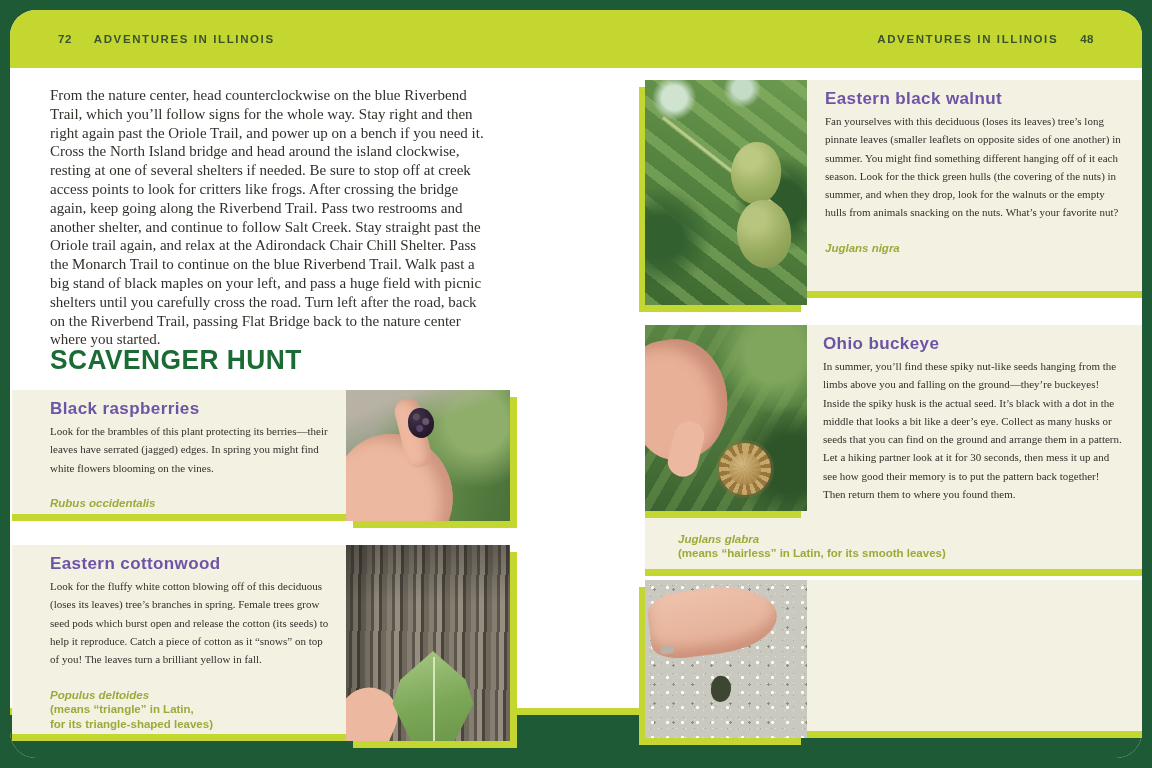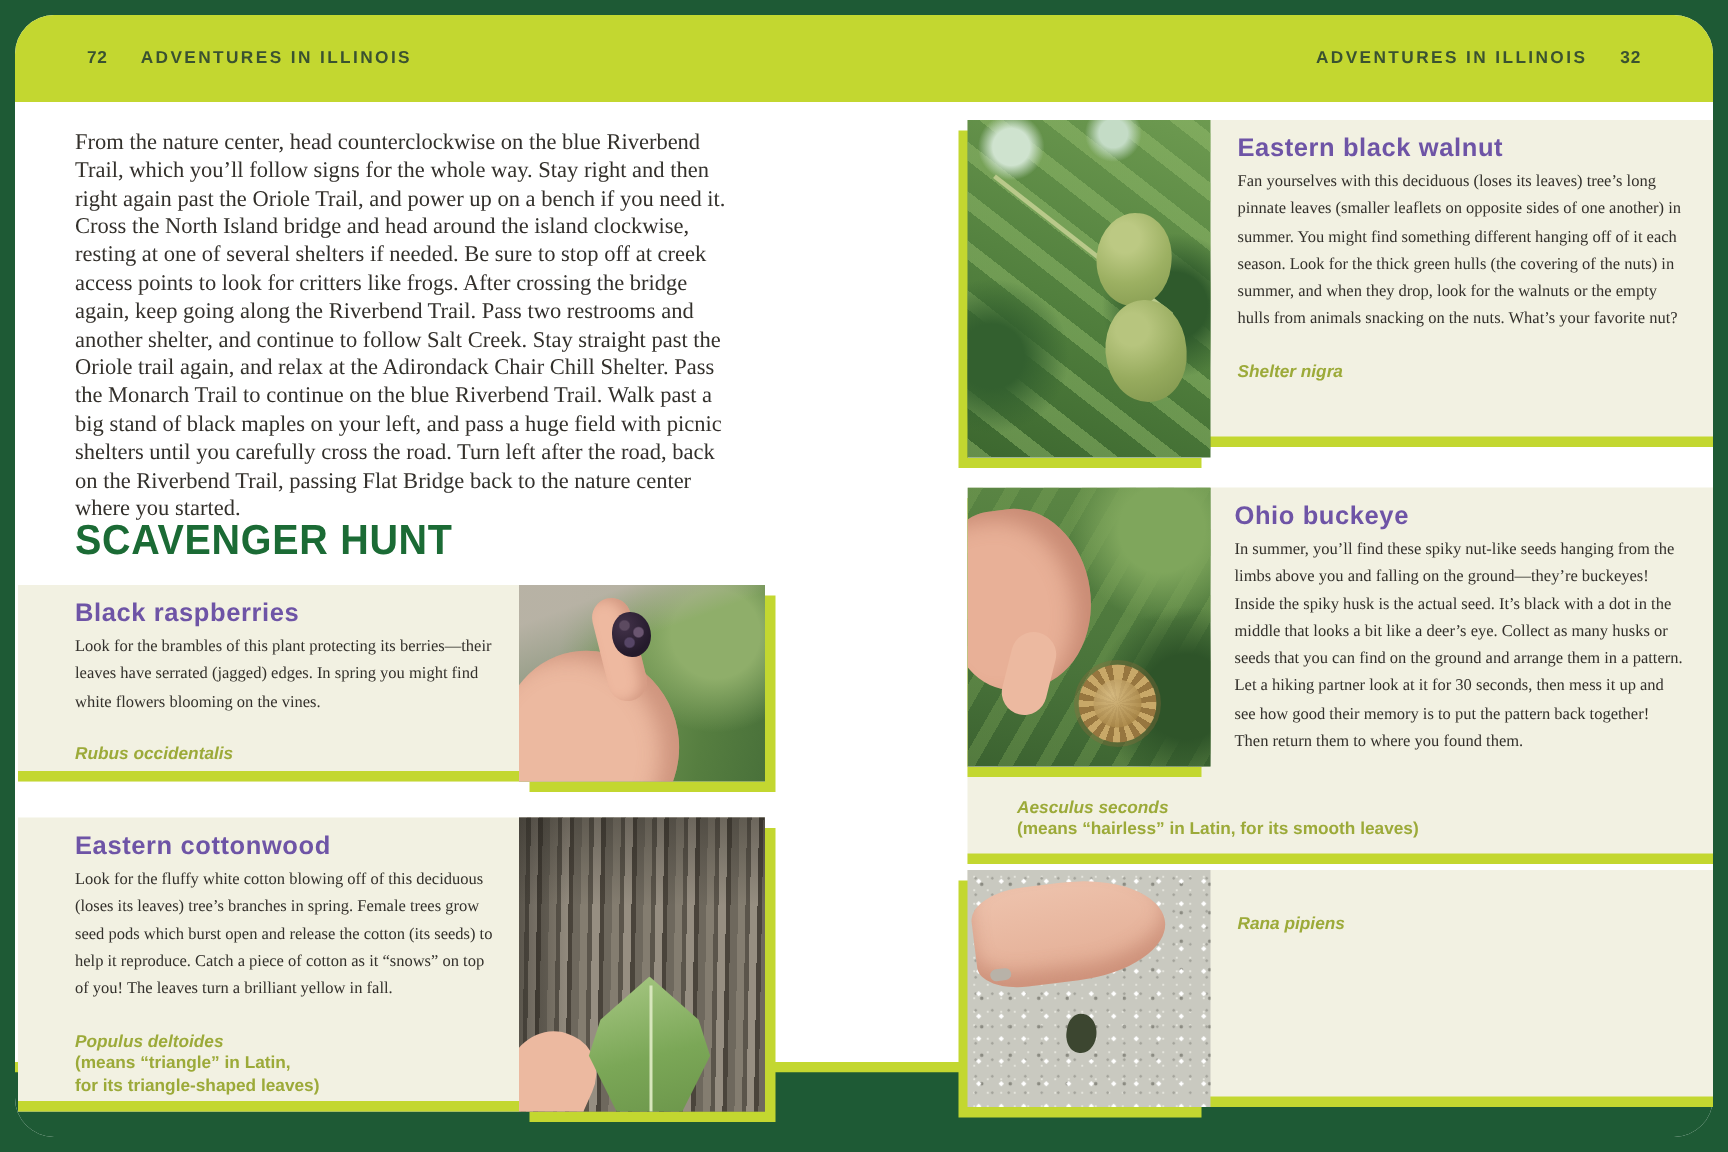--- a/index.html
+++ b/index.html
@@ -146,21 +146,21 @@
 <div class="canvas">
   <div class="page-frame">
 
     <div class="header-bar">
       <div class="running-head">
         <span class="pagenum">72</span>
         <span>ADVENTURES IN ILLINOIS</span>
       </div>
       <div class="running-head">
         <span>ADVENTURES IN ILLINOIS</span>
-        <span class="pagenum">32</span>
+        <span class="pagenum">48</span>
       </div>
     </div>
 
     <div class="footer-band"></div>
   </div>
 
   <p class="intro">From the nature center, head counterclockwise on the blue Riverbend Trail, which you’ll follow signs for the whole way. Stay right and then right again past the Oriole Trail, and power up on a bench if you need it. Cross the North Island bridge and head around the island clockwise, resting at one of several shelters if needed. Be sure to stop off at creek access points to look for critters like frogs. After crossing the bridge again, keep going along the Riverbend Trail. Pass two restrooms and another shelter, and continue to follow Salt Creek. Stay straight past the Oriole trail again, and relax at the Adirondack Chair Chill Shelter. Pass the Monarch Trail to continue on the blue Riverbend Trail. Walk past a big stand of black maples on your left, and pass a huge field with picnic shelters until you carefully cross the road. Turn left after the road, back on the Riverbend Trail, passing Flat Bridge back to the nature center where you started.</p>
 
   <h2 class="section-heading">SCAVENGER HUNT</h2>
 
@@ -196,50 +196,47 @@
       <div class="rasp-finger"></div>
       <div class="rasp-berry"></div>
     </div>
   </div>
 
   <div class="card card-right" style="top:80px; height:218px;">
     <div class="txt">
       <div class="entry-title">Eastern black walnut</div>
       <div class="entry-body">Fan yourselves with this deciduous (loses its leaves) tree’s long pinnate leaves (smaller leaflets on opposite sides of one another) in summer. You might find something different hanging off of it each season. Look for the thick green hulls (the covering of the nuts) in summer, and when they drop, look for the walnuts or the empty hulls from animals snacking on the nuts. What’s your favorite nut?</div>
       <div class="latin">
-        <span class="species">Shelter nigra</span>
+        <span class="species">Juglans nigra</span>
       </div>
     </div>
     <div class="photo photo-left ph-wal" style="height:225px;">
       <div class="wal-branch"></div>
       <div class="wal-nut1"></div>
       <div class="wal-nut2"></div>
     </div>
   </div>
 
   <div class="card card-right" style="top:325px; min-height:228px;">
     <div style="padding:9px 20px 8px 33px; overflow:hidden;">
       <div class="photo photo-left ph-buck" style="position:relative; float:left; margin:-9px 16px 6px -33px;">
         <div class="buck-hand"></div>
         <div class="buck-finger"></div>
         <div class="buck-ball"></div>
       </div>
       <div class="entry-title">Ohio buckeye</div>
       <div class="entry-body">In summer, you’ll find these spiky nut-like seeds hanging from the limbs above you and falling on the ground—they’re buckeyes! Inside the spiky husk is the actual seed. It’s black with a dot in the middle that looks a bit like a deer’s eye. Collect as many husks or seeds that you can find on the ground and arrange them in a pattern. Let a hiking partner look at it for 30 seconds, then mess it up and see how good their memory is to put the pattern back together! Then return them to where you found them.</div>
       <div class="latin" style="clear:left;">
-        <span class="species">Aesculus seconds</span>
+        <span class="species">Juglans glabra</span>
         <span>(means “hairless” in Latin, for its smooth leaves)</span>
       </div>
     </div>
   </div>
 
   <div class="card card-right" style="top:580px; height:158px;">
     <div class="txt">
-      <div class="latin">
-        <span class="species">Rana pipiens</span>
-      </div>
     </div>
     <div class="photo photo-left ph-frog">
       <div class="frog-hand"></div>
       <div class="frog-body"></div>
     </div>
   </div>
 </div>
 
 </body></html>

